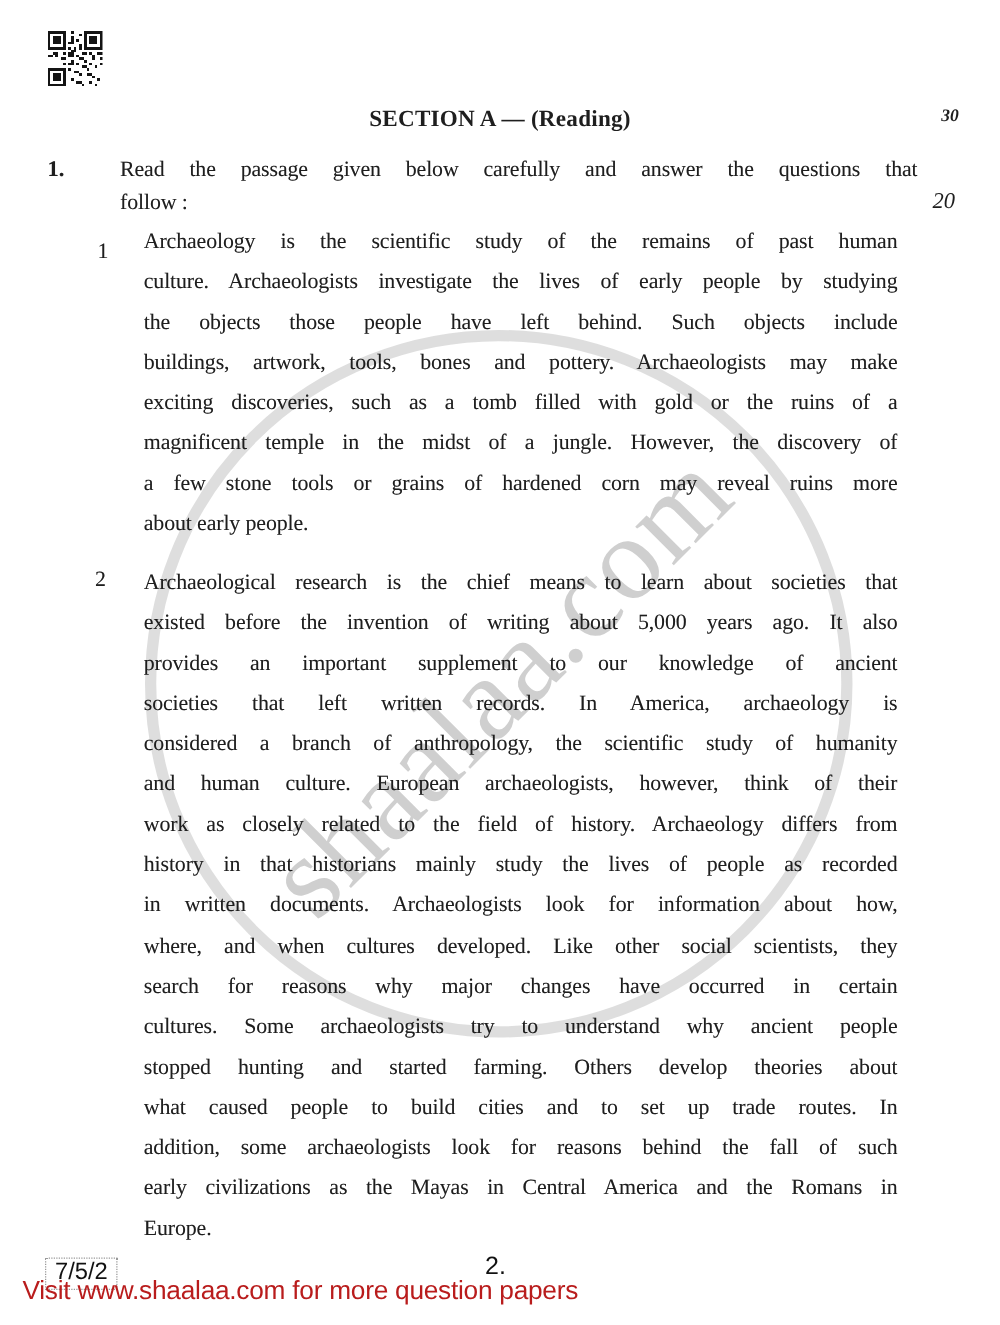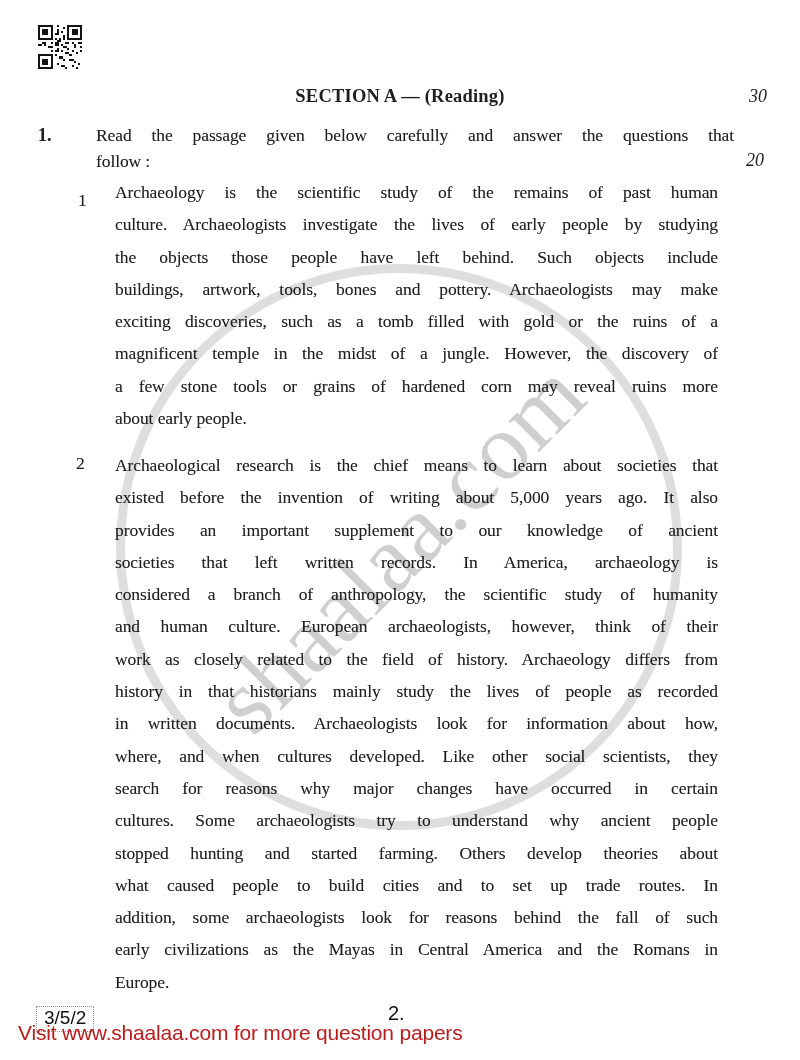--- a/index.html
+++ b/index.html
@@ -39,21 +39,21 @@
   .qr svg { width: 100%; height: 100%; shape-rendering: crispEdges; }
 
   
   .section-heading {
     position: absolute; top: 86px; left: 0; width: 800px;
     text-align: center; font-weight: bold; font-size: 18.5px;
     letter-spacing: 0.2px;
   }
   .marks-30 {
     position: absolute; top: 86px; right: 33px;
-    font-weight: normal; font-style: italic; font-size: 18px;
+    font-weight: bold; font-style: italic; font-size: 14px;
   }
   .marks-20 {
     position: absolute; top: 150px; right: 36px;
     font-style: italic; font-size: 18px;
   }
 
   
   .tline {
     font-size: 17.5px;
     letter-spacing: -0.1px;
@@ -211,18 +211,18 @@
       <div class="tline jline">where, and when cultures developed. Like other social scientists, they</div>
       <div class="tline jline">search for reasons why major changes have occurred in certain</div>
       <div class="tline jline">cultures. Some archaeologists try to understand why ancient people</div>
       <div class="tline jline">stopped hunting and started farming. Others develop theories about</div>
       <div class="tline jline">what caused people to build cities and to set up trade routes. In</div>
       <div class="tline jline">addition, some archaeologists look for reasons behind the fall of such</div>
       <div class="tline jline">early civilizations as the Mayas in Central America and the Romans in</div>
       <div class="tline">Europe.</div>
     </div>
 
-    <div class="set-code-box">3/5/2</div>
+    <div class="set-code-box">7/5/2</div>
     <div class="page-number">2.</div>
     <div class="visit-text">Visit www.shaalaa.com for more question papers</div>
 
   </div>
 </div>
 
 </body></html>

